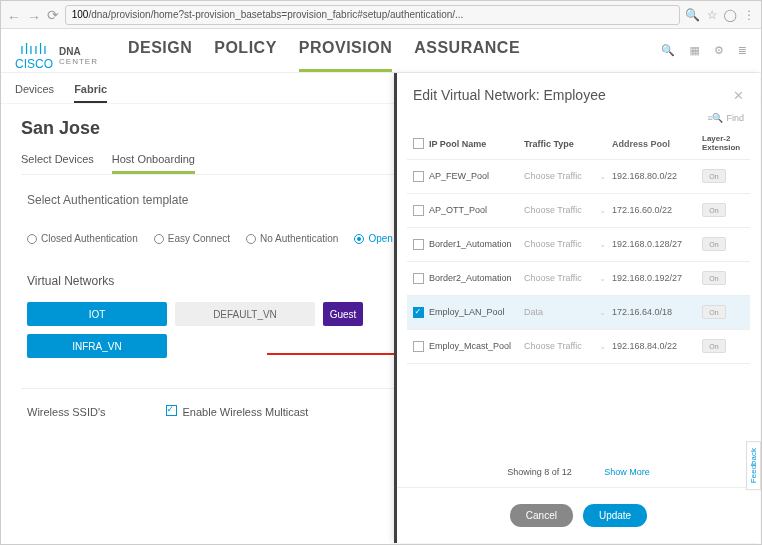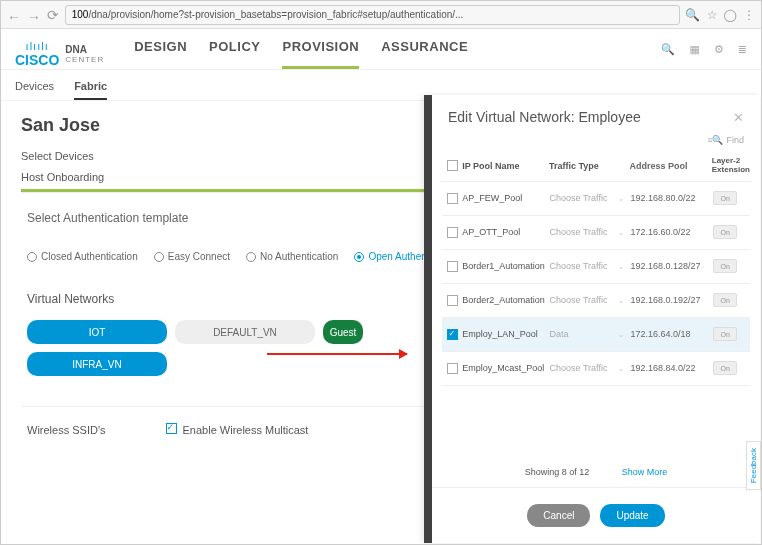--- a/index.html
+++ b/index.html
@@ -9,68 +9,68 @@
   .chrome { height: 28px; background: #f7f7f7; border-bottom: 1px solid #ddd; display: flex; align-items: center; padding: 0 6px; gap: 6px; }
   .chrome .navbtn { color: #9e9e9e; font-size: 14px; cursor: default; }
   .chrome .addr { flex: 1; height: 20px; border: 1px solid #ccc; border-radius: 3px; font-size: 10px; color: #555; display: flex; align-items: center; padding: 0 6px; overflow: hidden; white-space: nowrap; }
   .chrome .addr .black { color: #000; }
   .chrome .iconbtn { color: #9e9e9e; font-size: 12px; }
 
   
   .hdr { display: flex; align-items: center; padding: 10px 14px 0 14px; border-bottom: 1px solid #eee; }
   .logo { display: flex; flex-direction: row; align-items: center; gap: 6px; margin-right: 30px; }
   .logo-cisco { display: flex; flex-direction: column; align-items: center; }
-  .bars { font-size: 11px; letter-spacing: 1px; color: #049fd9; }
-  .cisco-txt { font-size: 14px; font-weight: bold; color: #049fd9; }
+  .bars { font-size: 14px; letter-spacing: 1px; color: #049fd9; }
+  .cisco-txt { font-size: 12px; font-weight: normal; color: #049fd9; }
   .dna { font-size: 10px; font-weight: bold; color: #555; }
   .center { font-size: 8px; color: #888; letter-spacing: 1px; }
   .nav { display: flex; gap: 22px; }
-  .nav-item { font-size: 13px; font-weight: bold; color: #555; padding-bottom: 12px; letter-spacing: 0.5px; }
+  .nav-item { font-size: 16px; font-weight: bold; color: #555; padding-bottom: 12px; letter-spacing: 0.5px; }
   .nav-item.active { border-bottom: 3px solid #9dc24b; }
   .hdr-icons { margin-left: auto; display: flex; gap: 14px; color: #aaa; font-size: 11px; align-items: center; padding-bottom: 10px; }
 
   
   .subnav { display: flex; gap: 20px; padding: 10px 14px 0 14px; font-size: 11px; color: #555; border-bottom: 1px solid #f3f3f3; }
   .subnav-item { padding-bottom: 6px; }
   .subnav-item.active { font-weight: bold; border-bottom: 2px solid #333; }
 
   .content { padding: 14px 20px; }
   .site-title { font-size: 18px; color: #444; margin-bottom: 14px; font-weight: 700; }
 
-  .subnav2 { display: flex; gap: 3px; font-size: 11px; color: #555; border-bottom: 1px solid #eee; margin-bottom: 18px; flex-direction: column; }
+  .subnav2 { display: flex; gap: 18px; font-size: 11px; color: #555; border-bottom: 1px solid #eee; margin-bottom: 18px; }
   .subnav2-item { padding-bottom: 6px; }
   .subnav2-item.active { border-bottom: 3px solid #9dc24b; font-weight: 500; }
 
   .sect-title { font-size: 12px; color: #666; margin-bottom: 26px; padding-left: 6px; }
 
   .auth-opts { display: flex; gap: 16px; font-size: 10px; color: #666; padding-left: 6px; margin-bottom: 30px; align-items: center; }
   .radio { width: 10px; height: 10px; border: 1px solid #888; border-radius: 50%; display: inline-block; margin-right: 4px; vertical-align: middle; position: relative; }
   .radio.sel::after { content: ""; position: absolute; width: 4px; height: 4px; background: #0096d6; border-radius: 50%; top: 2px; left: 2px; }
   .radio.sel { border-color: #0096d6; }
   .opt-sel { color: #0096d6; }
 
   .vn-title { font-size: 12px; color: #555; margin-bottom: 14px; padding-left: 6px; }
   .vn-row { display: flex; gap: 8px; padding-left: 6px; margin-bottom: 8px; }
-  .vn-chip { height: 24px; padding: 0 16px; font-size: 10px; border-radius: 10px; display: flex; align-items: center; justify-content: center; }
+  .vn-chip { height: 24px; padding: 0 16px; font-size: 10px; border-radius: 2px; display: flex; align-items: center; justify-content: center; }
   .vn-blue { background: #0096d6; color: #fff; width: 140px; }
   .vn-gray { background: #eee; color: #666; width: 140px; }
-  .vn-guest { background: #15803d; color: #fff; width: 40px; }
+  .vn-guest { background: #4c1d95; color: #fff; width: 40px; }
 
   hr.sep { border: none; border-top: 1px solid #eee; margin: 30px 0 16px 0; }
 
   .ssid-row { display: flex; align-items: center; gap: 60px; font-size: 11px; color: #555; padding-left: 6px; }
   .chk { width: 11px; height: 11px; border: 1px solid #0096d6; display: inline-block; margin-right: 6px; position: relative; }
   .chk.sel::after { content: "✓"; position: absolute; font-size: 9px; color: #0096d6; top: -2px; left: 0; }
 
   
   .arrow { position: absolute; top: 352px; left: 266px; width: 140px; height: 2px; background: #e2231a; }
   .arrow::after { content: ""; position: absolute; right: -1px; top: -4px; width: 0; height: 0; border-left: 9px solid #e2231a; border-top: 5px solid transparent; border-bottom: 5px solid transparent; }
 
   
-  .panel { position: absolute; top: 94px; right: 1px; bottom: 1px; width: 336px; background: #fff; border-left: 8px solid #404040; box-shadow: -2px 0 6px rgba(0,0,0,0.1); display: flex; flex-direction: column; }
+  .panel { position: absolute; top: 72px; right: 1px; bottom: 1px; width: 366px; background: #fff; border-left: 3px solid #404040; box-shadow: -2px 0 6px rgba(0,0,0,0.1); display: flex; flex-direction: column; }
   .panel-hd { padding: 14px 16px 10px 16px; display: flex; align-items: center; }
   .panel-title { font-size: 14px; color: #555; }
   .panel-close { margin-left: auto; color: #bbb; font-size: 13px; }
   .panel-find { text-align: right; padding: 0 16px 6px 0; font-size: 9px; color: #aaa; }
   .panel-table { padding: 0 10px; flex: 1; overflow: hidden; }
   .thead, .trow { display: flex; align-items: center; font-size: 9px; padding: 6px 0; border-bottom: 1px solid #eee; }
   .thead { font-weight: bold; color: #555; }
   .col-chk { width: 22px; display: flex; justify-content: center; }
   .col-name { width: 95px; color: #555; }
   .col-type { width: 88px; color: #aaa; display: flex; align-items: center; gap: 6px; }

